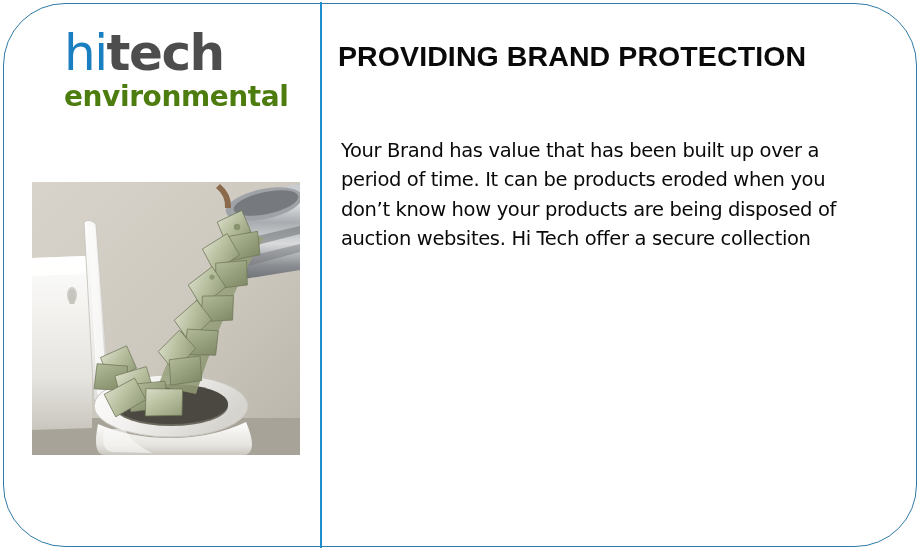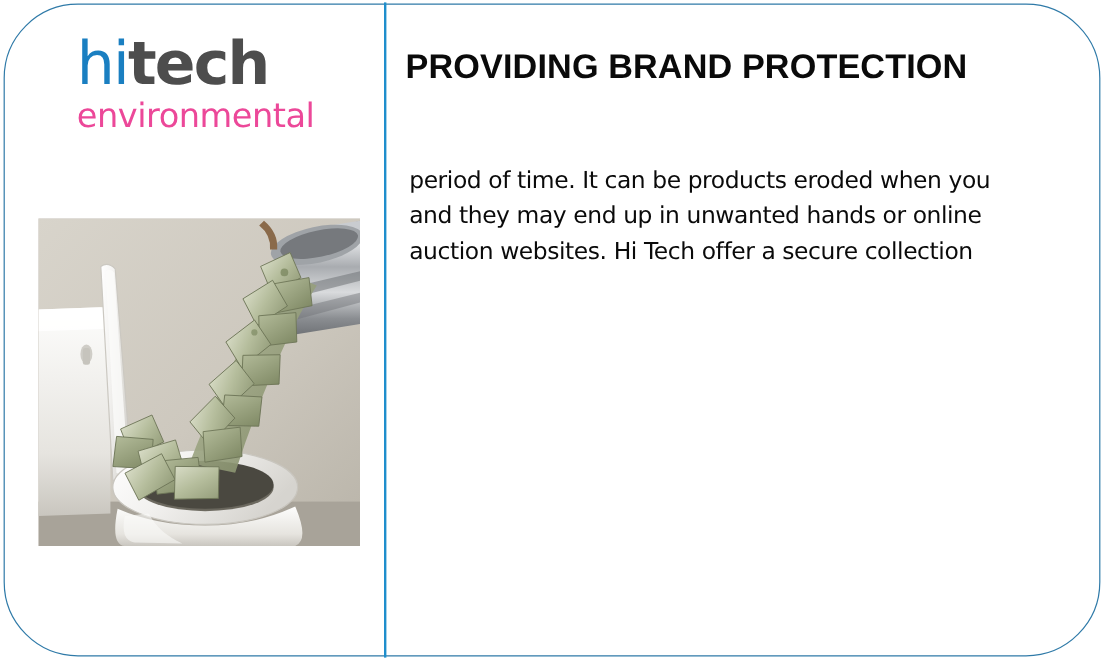--- a/index.html
+++ b/index.html
@@ -74,22 +74,22 @@
     color: #1a7fc1;
     font-weight: 400;
   }
   .logo-tech {
     color: #4d4d4d;
     font-weight: bold;
   }
   .logo-sub {
     font-family: "DejaVu Sans", sans-serif;
     font-size: 28px;
-    font-weight: normal;
-    color: #ec4899;
+    font-weight: bold;
+    color: #4d7c0f;
     line-height: 1.0;
     margin-top: 5px;
     letter-spacing: -0.4px;
     white-space: nowrap;
   }
 
   
   .photo {
     position: absolute;
     left: 32px;
@@ -271,19 +271,20 @@
     </div>
   </div>
 
   <div class="divider"></div>
 
   <div class="right-col">
 
     <div class="headline">PROVIDING BRAND PROTECTION</div>
 
     <div class="body-copy">
+      <p>Your Brand has value that has been built up over a</p>
       <p>period of time.  It can be products eroded when you</p>
-      <p>and they may end up in unwanted hands or online</p>
+      <p>don’t know how your products are being disposed of</p>
       <p>auction websites.  Hi Tech offer a secure collection</p>
     </div>
 
   </div>
 </div>
 
 </body></html>

